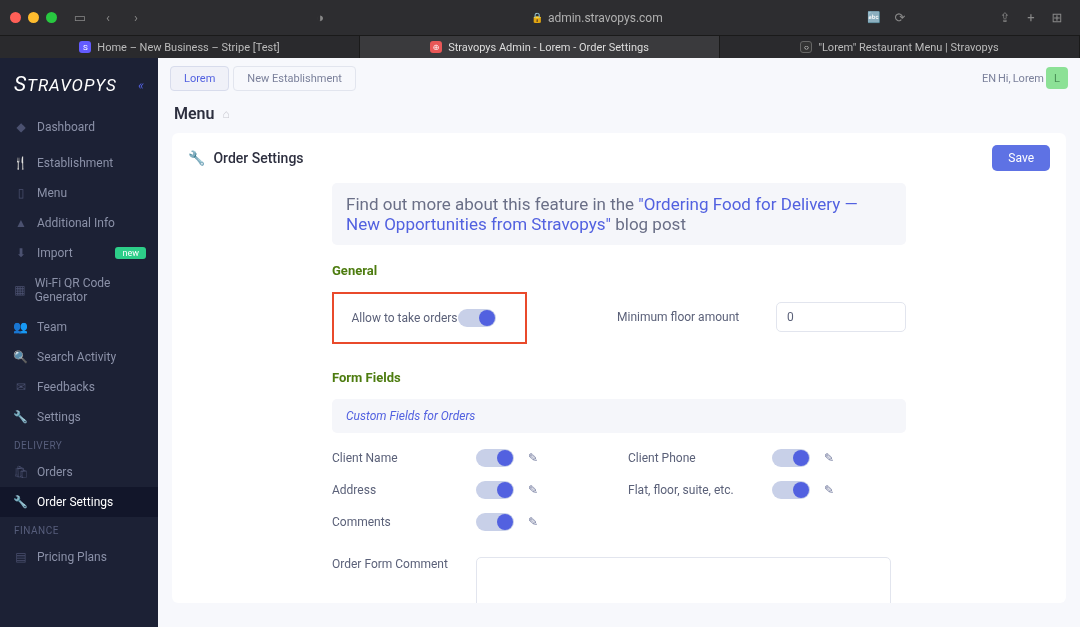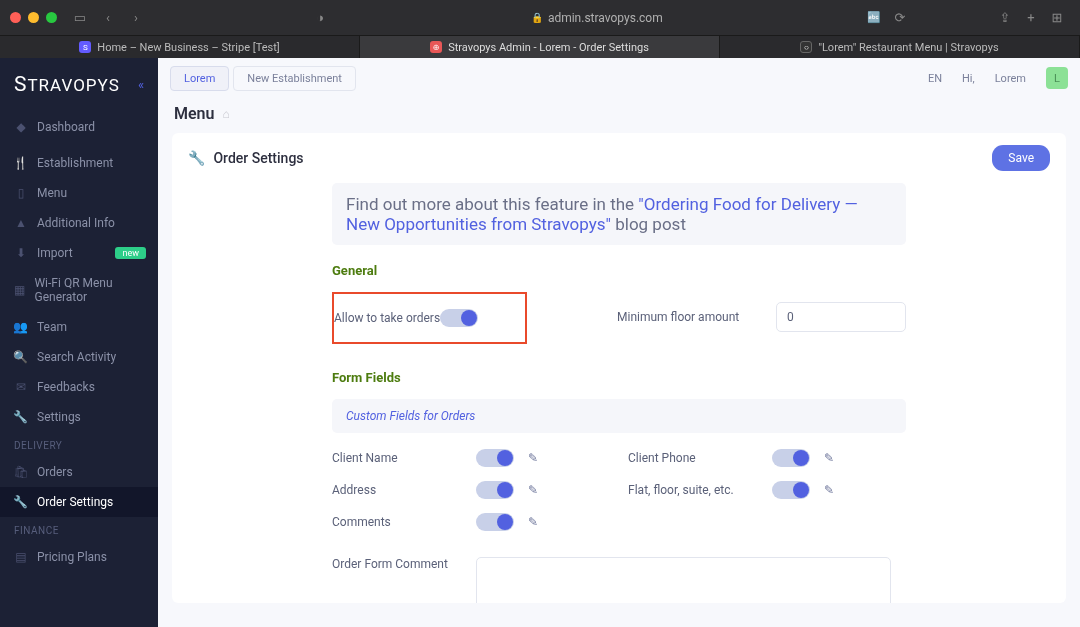--- a/index.html
+++ b/index.html
@@ -24,58 +24,58 @@
     .tab-favicon { width: 12px; height: 12px; border-radius: 3px; display: flex; align-items: center; justify-content: center; font-size: 8px; color: white; }
     .fav-s { background: #635bff; }
     .fav-a { background: #e85757; }
     .fav-r { background: #333; border: 1px solid #666; }
 
     
     .app { display: flex; height: calc(627px - 58px); }
 
     
     .sidebar { width: 175px; background: #1c2135; color: #8b91a8; position: relative; overflow: hidden; }
-    .sidebar-header { display: flex; align-items: center; justify-content: space-between; padding: 14px 14px 10px 14px; }
+    .sidebar-header { display: flex; align-items: center; justify-content: space-between; padding: 14px 14px 10px 14px; font-style: italic; }
     .logo { color: #fff; font-size: 17px; font-weight: 400; letter-spacing: 1px; }
     .logo .big { font-size: 21px; }
     .collapse-btn { color: #5261e0; font-size: 13px; }
     .nav-section { padding: 6px 0; }
     .nav-title { font-size: 10px; letter-spacing: 0.5px; color: #575e7c; padding: 8px 14px 6px; }
     .nav-item { display: flex; align-items: center; gap: 9px; padding: 8px 14px; font-size: 12px; color: #8b91a8; position: relative; }
     .nav-item.active { background: #12162a; color: #fff; }
     .nav-item .icon { width: 14px; display: flex; justify-content: center; font-size: 12px; color: #4b5170; }
     .nav-item.active .icon { color: #fff; }
     .badge-new { position: absolute; right: 12px; background: #2dce89; color: white; font-size: 9px; padding: 1px 7px; border-radius: 3px; }
 
     
     .main { flex: 1; background: #f7f8fc; display: flex; flex-direction: column; }
     .topbar { height: 40px; display: flex; align-items: center; padding: 0 12px; }
     .est-tabs { display: flex; gap: 4px; }
     .est-tab { padding: 5px 13px; font-size: 11px; border-radius: 4px; border: 1px solid #e2e5ee; color: #7b819b; }
     .est-tab.active { color: #5261e0; border-color: #d8dcec; background: #f0f1f8; }
-    .topbar-right { margin-left: auto; display: flex; align-items: center; gap: 20px; font-size: 11px; color: #7b819b; justify-content: flex-end; }
+    .topbar-right { margin-left: auto; display: flex; align-items: center; gap: 2px; font-size: 11px; color: #7b819b; justify-content: flex-end; }
     .avatar { width: 22px; height: 22px; border-radius: 4px; background: #8ce196; color: #4b8f56; display: flex; align-items: center; justify-content: center; font-size: 11px; }
 
     .page-title { display: flex; align-items: center; gap: 8px; padding: 6px 16px 10px; font-size: 16px; color: #2d2f3f; font-weight: 600;}
     .home-icon { color: #c8c8d0; font-size: 12px; }
 
     .content-card { margin: 0 14px; background: #fff; border-radius: 6px; overflow: auto; height: 470px; }
     .card-header { display: flex; align-items: center; justify-content: space-between; padding: 12px 16px; }
     .card-header-left { display: flex; align-items: center; gap: 8px; color: #2d2f3f; font-size: 14px; font-weight: 500; }
     .wrench { color: #5261e0; }
-    .save-btn { background: #5e72e4; color: #fff; border: none; padding: 6px 16px; border-radius: 11px; font-size: 12px; }
+    .save-btn { background: #5e72e4; color: #fff; border: none; padding: 6px 16px; border-radius: 5px; font-size: 12px; }
 
     .inner { padding: 0 160px 20px 160px; }
     .info-box { background: #f5f6fa; border-radius: 5px; padding: 11px 14px; font-size: 17px; color: #6a6f87; margin-bottom: 18px;}
     .info-box a { color: #5261e0; text-decoration: none; }
 
     .section-title { font-size: 13px; font-weight: 700; color: #4d7c0f; margin-bottom: 14px; }
     .section-title.ff { margin-top: 24px; }
 
-    .highlighted { border: 2.5px solid #e94a2b; padding: 12px 12px 12px 0; width: 195px; display: flex; align-items: center; justify-content: flex-start; margin-bottom: 2px; }
+    .highlighted { border: 2.5px solid #e94a2b; padding: 12px 12px 12px 0; width: 195px; display: flex; align-items: center; justify-content: center; margin-bottom: 2px; }
 
     .two-col { display: flex; gap: 90px; }
     .field-row { display: flex; align-items: center; gap: 14px; margin-bottom: 14px; }
     .field-label { font-size: 12px; color: #5b6179; width: 130px; }
 
     .toggle { width: 38px; height: 18px; background: #c8d0e8; border-radius: 10px; position: relative; cursor: pointer; }
     .toggle.on { background: #c8d0e8; }
     .toggle .knob { width: 16px; height: 16px; border-radius: 50%; background: #5261e0; position: absolute; top: 1px; right: 1px; }
     .edit-icon { color: #6b7399; font-size: 12px; }
 
@@ -159,21 +159,21 @@
       <span class="icon">▲</span>
       <span>Additional Info</span>
     </div>
     <div class="nav-item">
       <span class="icon">⬇</span>
       <span>Import</span>
       <span class="badge-new">new</span>
     </div>
     <div class="nav-item">
       <span class="icon">▦</span>
-      <span>Wi-Fi QR Menu Generator</span>
+      <span>Wi-Fi QR Code Generator</span>
     </div>
     <div class="nav-item">
       <span class="icon">👥</span>
       <span>Team</span>
     </div>
     <div class="nav-item">
       <span class="icon">🔍</span>
       <span>Search Activity</span>
     </div>
     <div class="nav-item">

